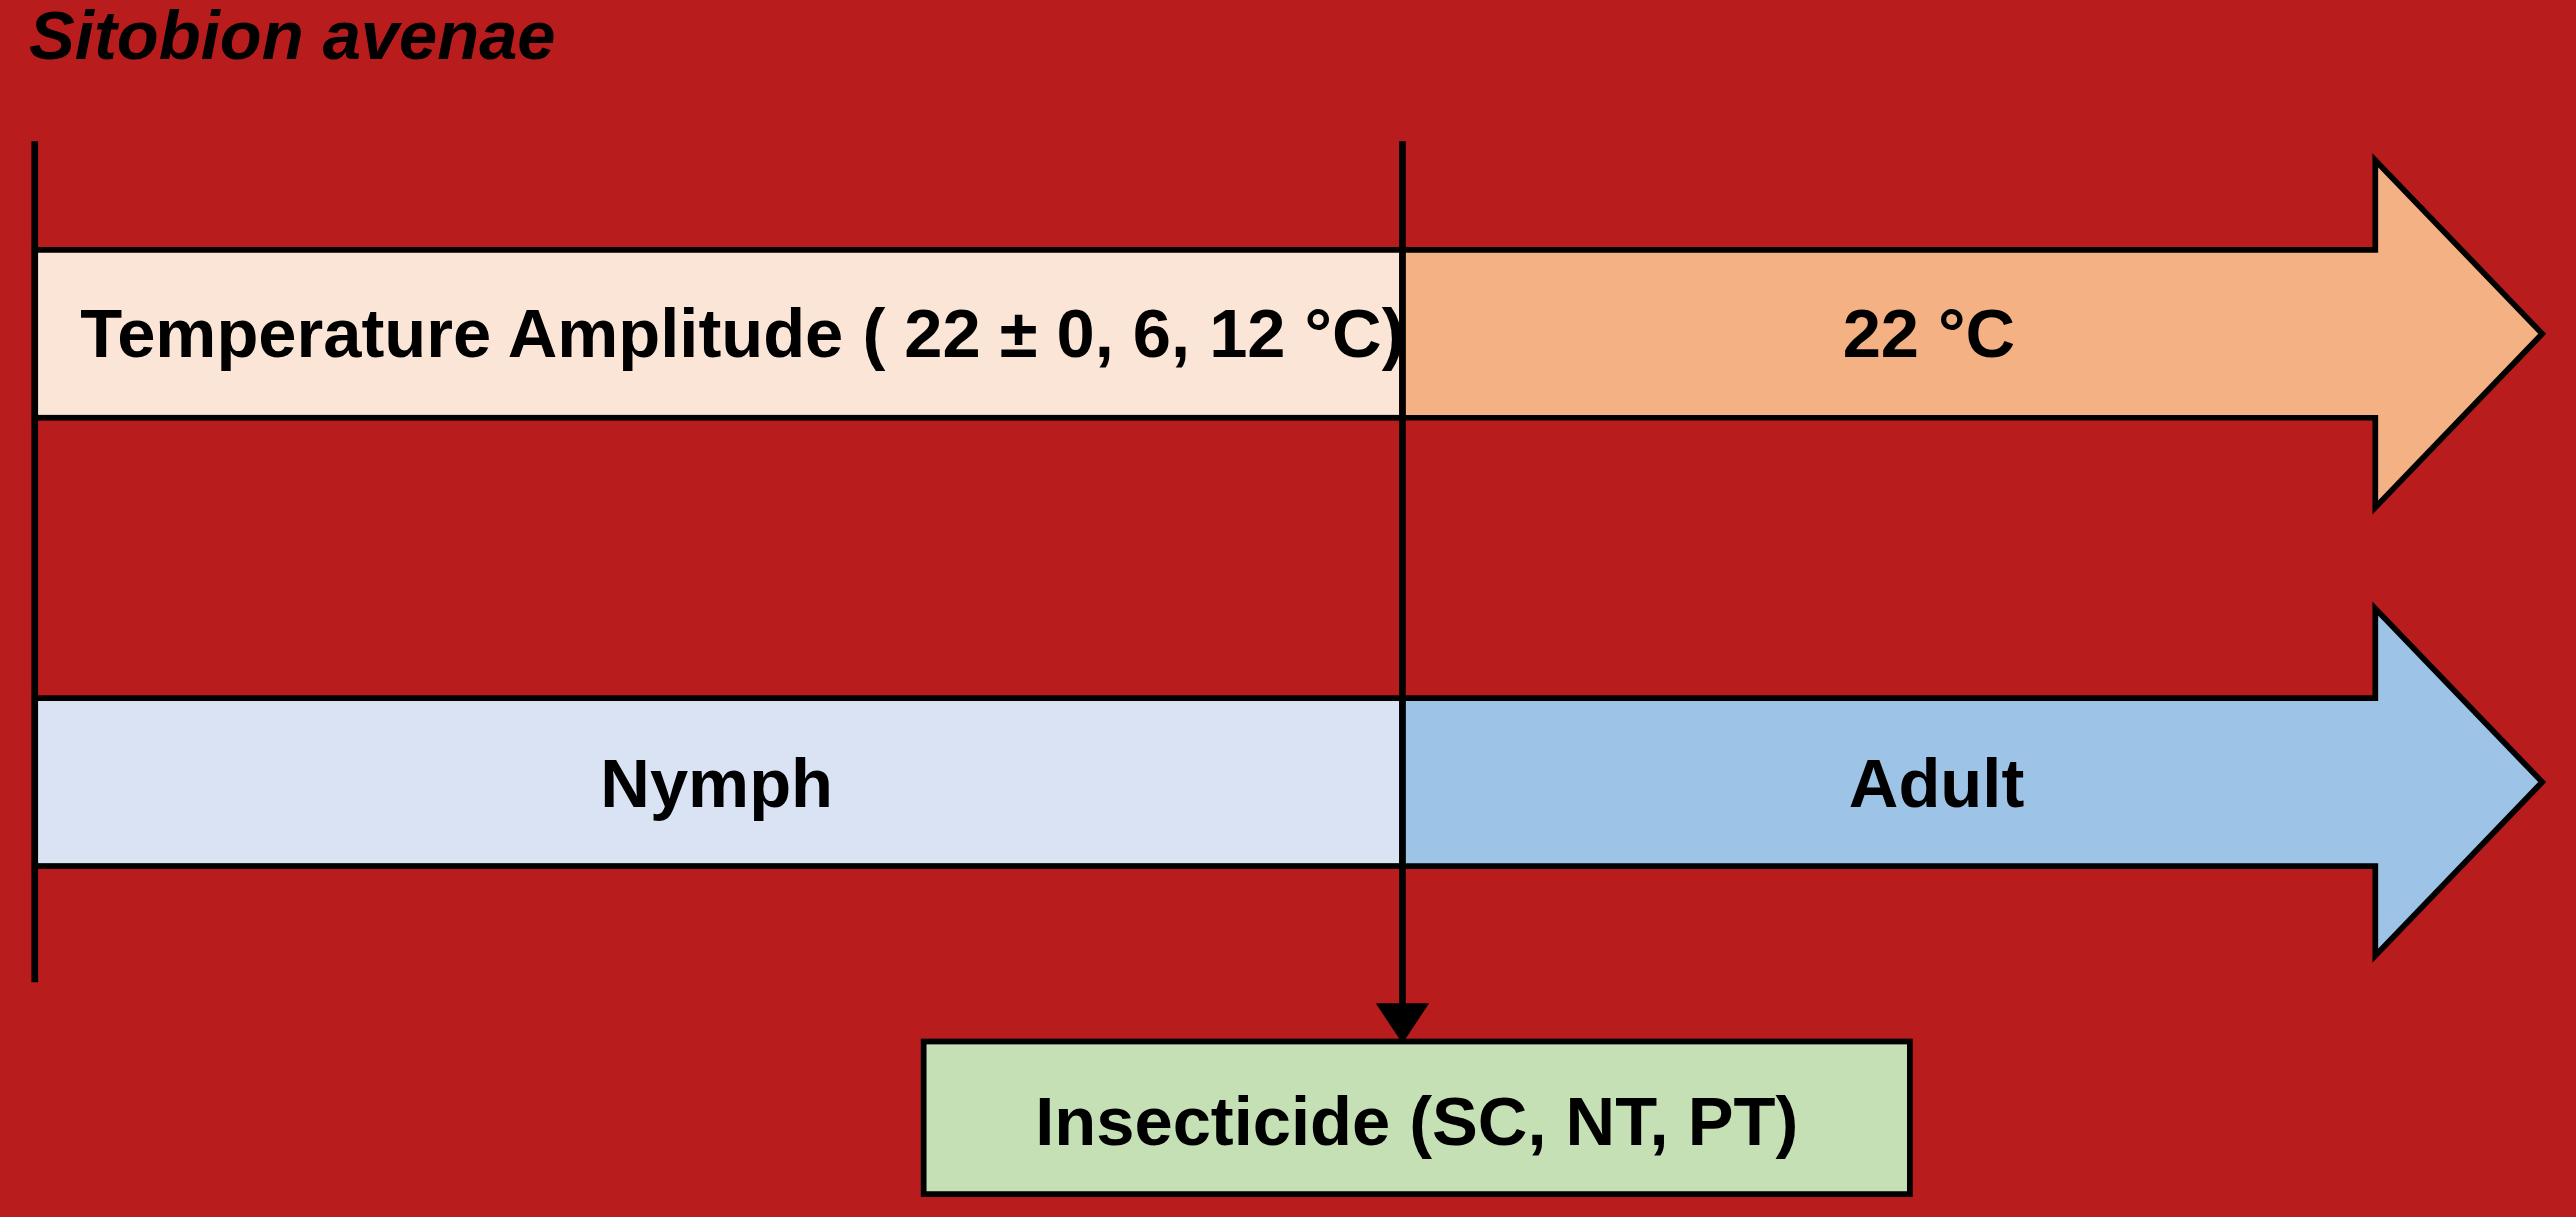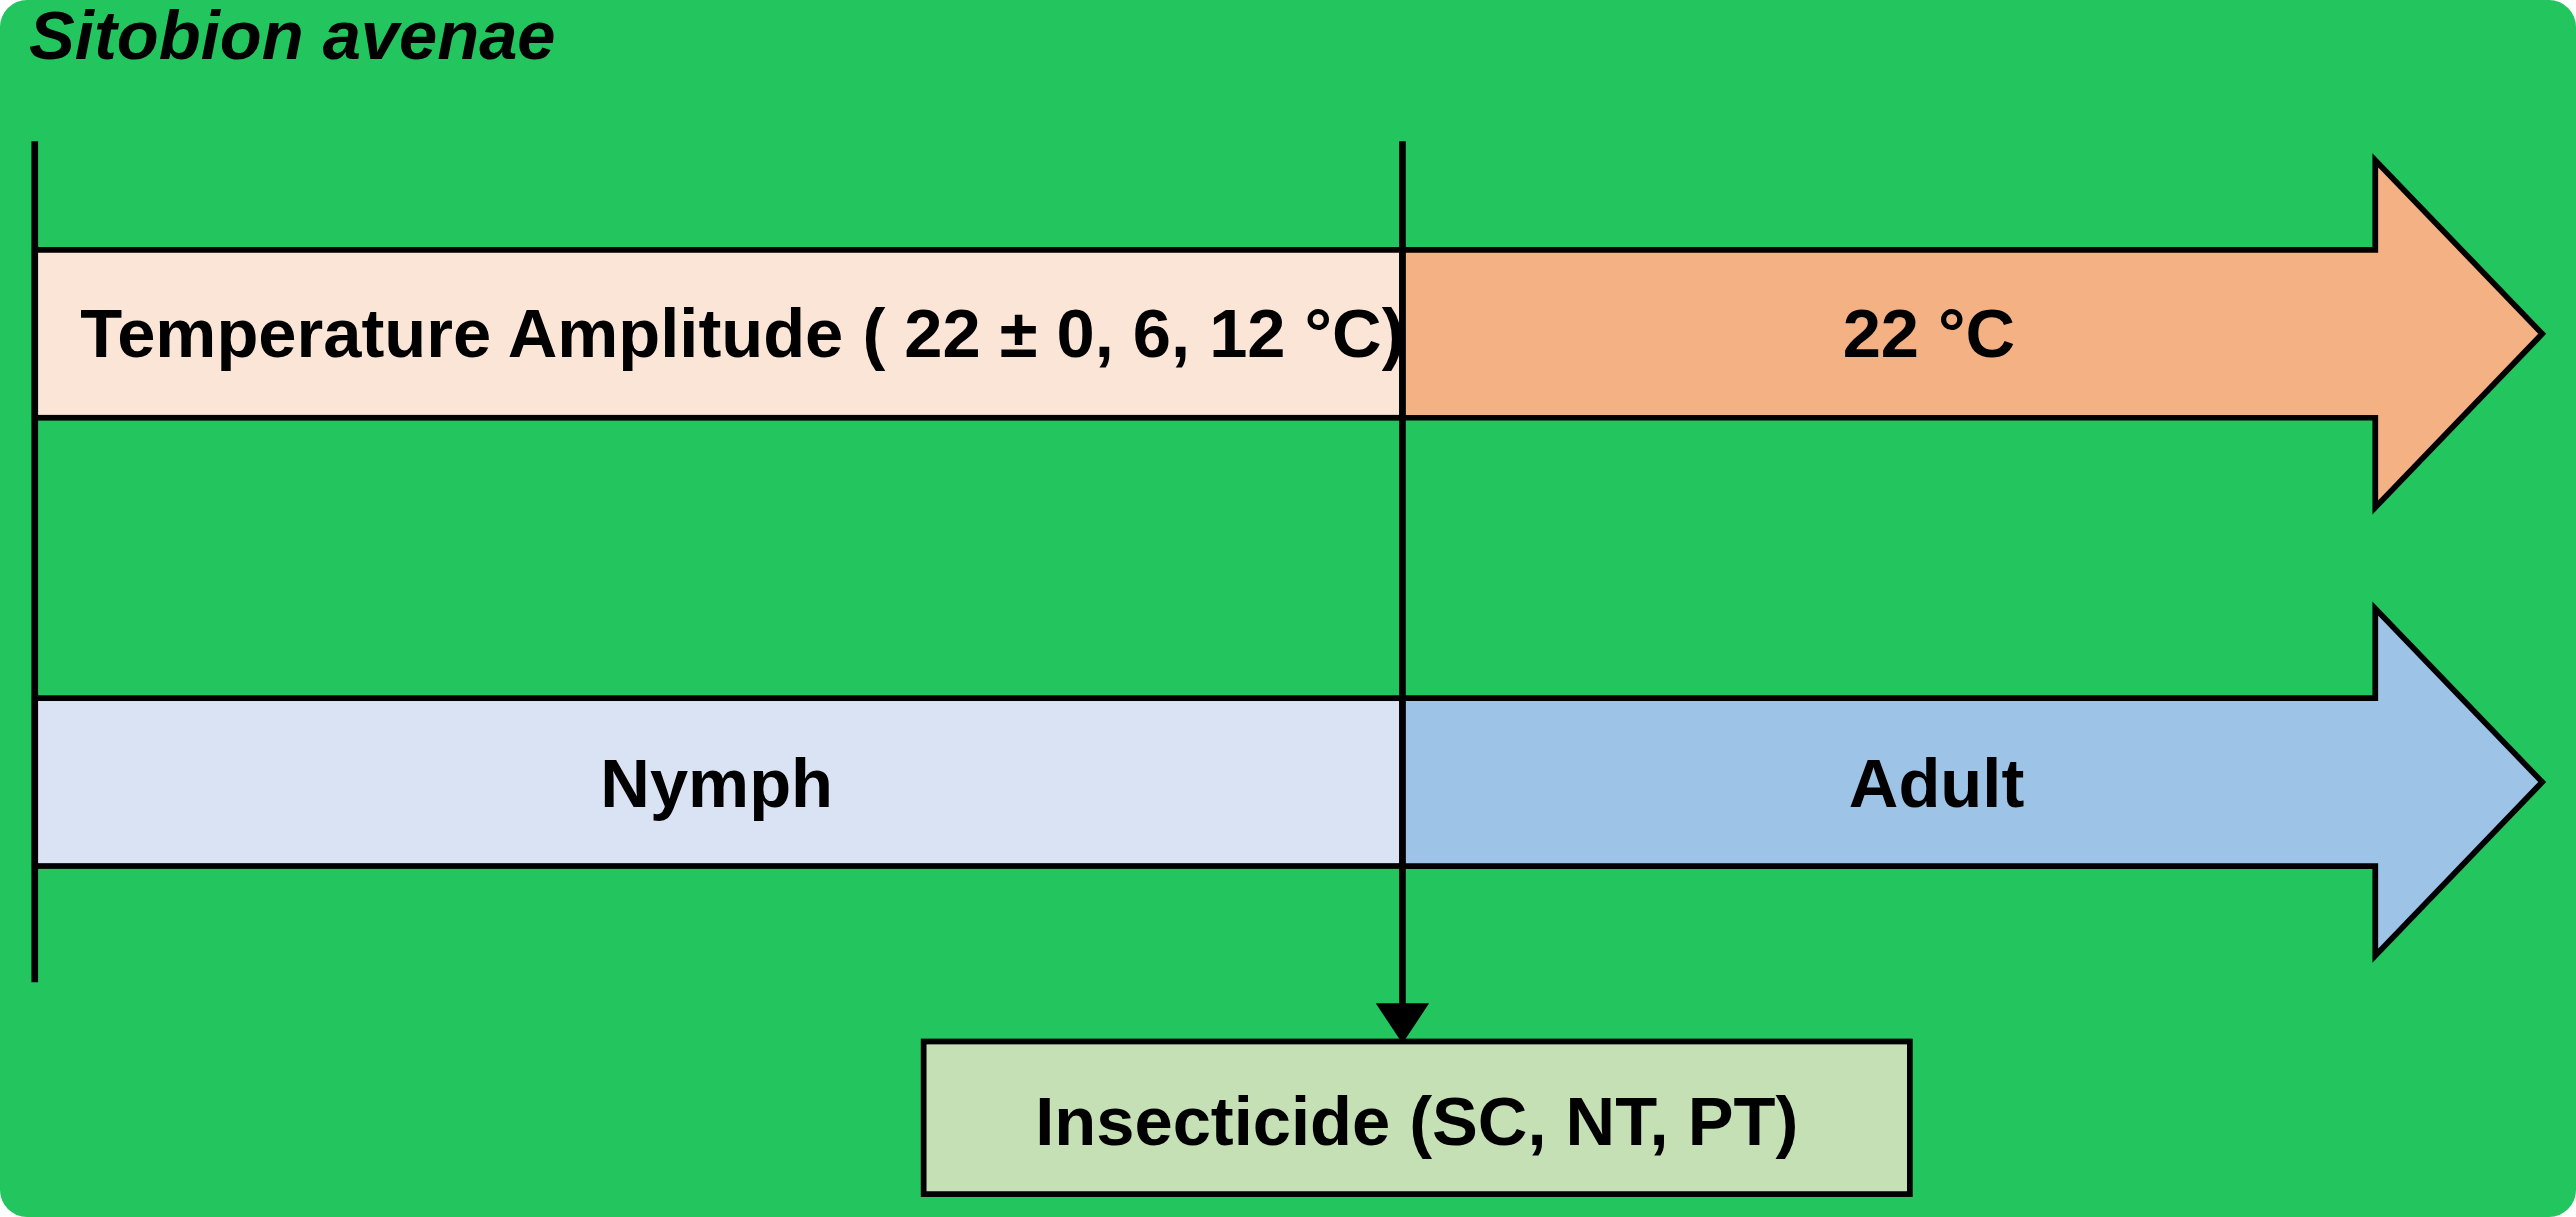--- a/index.html
+++ b/index.html
@@ -4,23 +4,22 @@
 <style>
   html, body {
     margin: 0;
     padding: 0;
     background: #ffffff;
   }
   .stage {
     position: relative;
     width: 2576px;
     height: 1217px;
-    background: #22c55e;
+    background: #b91c1c;
     overflow: hidden;
-    border-radius: 27px;
   }
   svg { display: block; }
   .fig-text {
     font-family: "Liberation Sans", "DejaVu Sans", sans-serif;
     font-weight: bold;
     fill: #000000;
   }
   .fig-title {
     font-size: 72px;
     font-style: italic;

